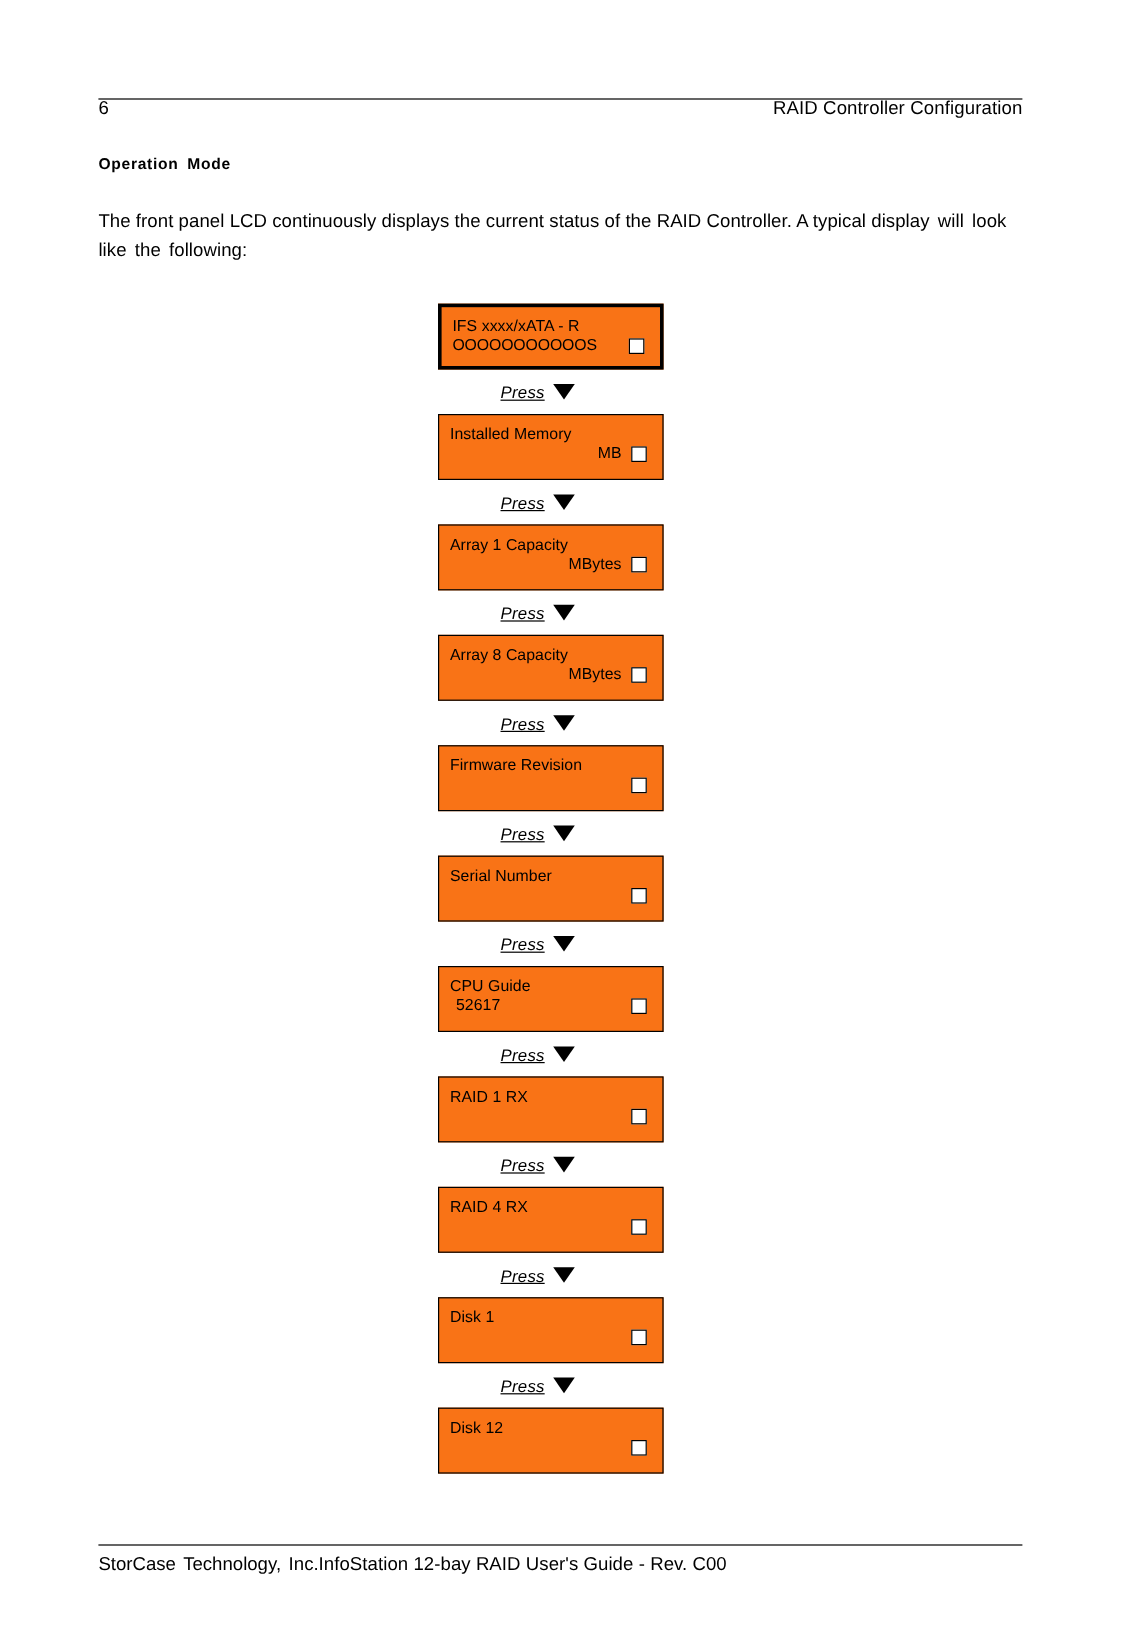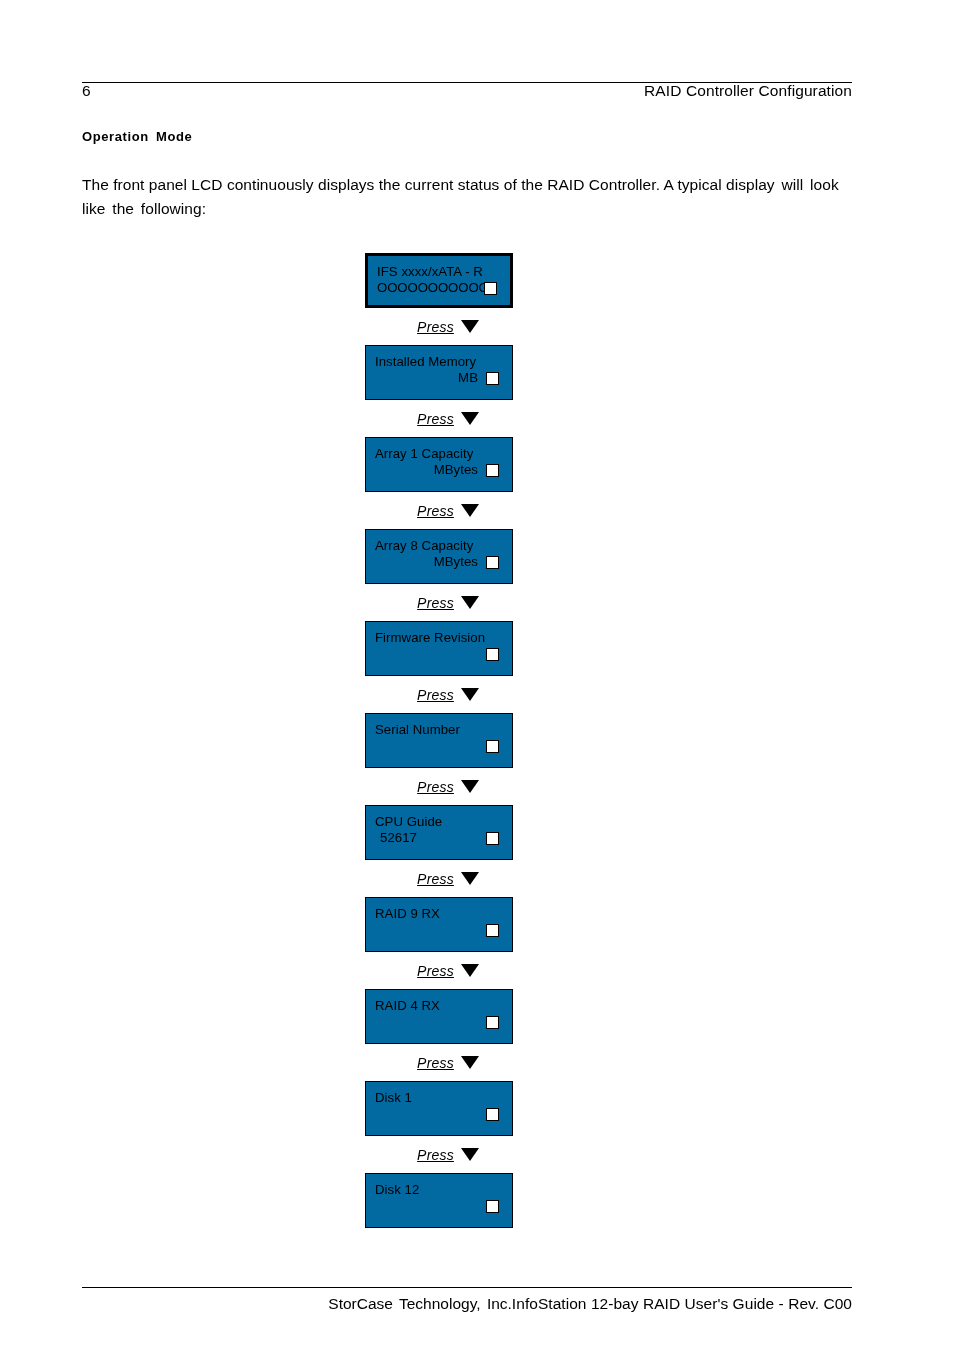--- a/index.html
+++ b/index.html
@@ -75,24 +75,24 @@
     position: absolute;
     left: 365px;
     top: 253px;
     width: 170px;
   }
   .flow-step { position: relative; }
 
   .lcd-box {
     position: relative;
     box-sizing: border-box;
-    width: 148px;
+    width: 188px;
     height: 55px;
     border: 1.4px solid #000;
-    background: #0369a1;
+    background: #f97316;
   }
   .lcd-box.emphasis {
     border-width: 3px;
   }
   .lcd-text {
     position: absolute;
     left: 9px;
     right: 30px;
     top: 8px;
     font-size: 13.2px;
@@ -150,21 +150,21 @@
     height: 0;
     border-top: 1.6px solid #000;
   }
   .page-footer {
     position: absolute;
     left: 82px;
     top: 1295px;
     width: 770px;
     display: flex;
     align-items: baseline;
-    justify-content: flex-end;
+    justify-content: flex-start;
     font-size: 15.5px;
   }
   .footer-left { word-spacing: 2px; }
   .footer-right { letter-spacing: 0.05px; }
 </style>
 </head>
 <body>
 
 <div class="page">
 
@@ -267,21 +267,21 @@
           <span class="lcd-square row2"></span>
         </div>
       </div>
       <div class="press">
         <span class="press-label">Press</span>
         <span class="arrow-down"></span>
       </div>
       <div class="flow-step">
         <div class="lcd-box">
           <div class="lcd-text">
-            <span class="lcd-line">RAID 9 RX</span>
+            <span class="lcd-line">RAID 1 RX</span>
           </div>
           <span class="lcd-square row2"></span>
         </div>
       </div>
       <div class="press">
         <span class="press-label">Press</span>
         <span class="arrow-down"></span>
       </div>
       <div class="flow-step">
         <div class="lcd-box">

